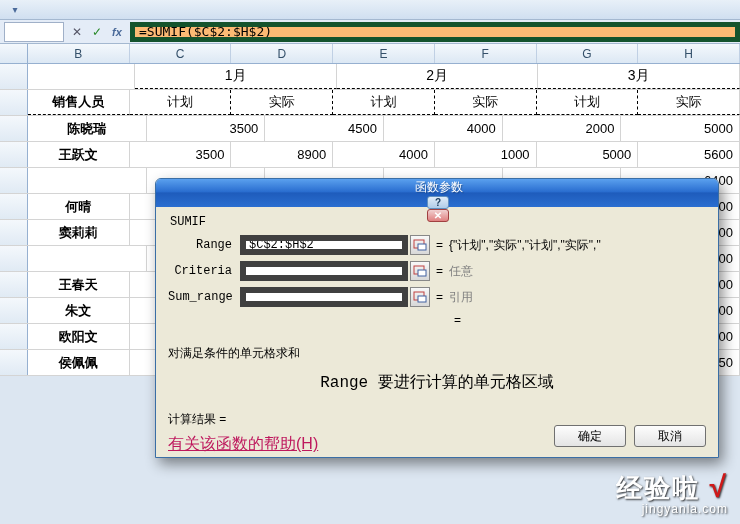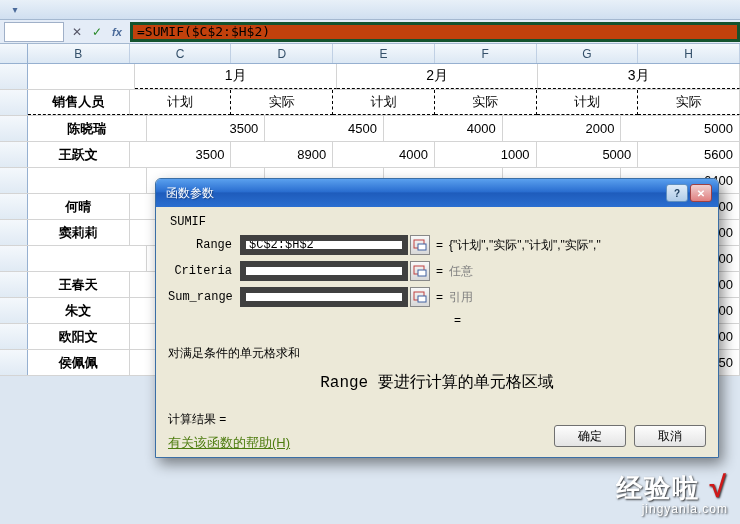--- a/index.html
+++ b/index.html
@@ -5,56 +5,56 @@
 * { box-sizing: border-box; margin: 0; padding: 0; }
 body { font-family: "Microsoft YaHei", Arial, sans-serif; font-size: 12px; background: #dce6f1; width: 740px; height: 524px; position: relative; overflow: hidden; }
 .ribbon-bar { height: 20px; background: linear-gradient(#e8f0f8, #d0dff0); border-bottom: 1px solid #a4b8d0; display: flex; align-items: center; padding-left: 8px; gap: 4px; }
 .rb-btn { width: 14px; height: 14px; display: flex; align-items: center; justify-content: center; color: #4a6a9a; font-size: 10px; }
 .formula-bar { height: 24px; background: #e4ecf7; border-bottom: 1px solid #a4b8d0; display: flex; align-items: center; }
 .name-box { width: 60px; height: 20px; background: white; border: 1px solid #a0b0c8; margin-left: 4px; }
 .fb-btns { display: flex; align-items: center; gap: 2px; margin: 0 4px; }
 .fb-btn { width: 18px; height: 18px; display: flex; align-items: center; justify-content: center; color: #556; font-size: 12px; cursor: pointer; }
 .fb-btn.green { color: #2a8a2a; }
 .fx { font-style: italic; font-weight: bold; color: #4a6a9a; font-size: 11px; }
-.formula-input { flex: 1; height: 20px; background: #c2410c; border: 3px solid #14532d; padding: 2px 4px; font-family: Consolas, monospace; font-size: 13px; }
+.formula-input { flex: 1; height: 20px; background: #fdba74; border: 5px solid #14532d; padding: 2px 4px; font-family: Consolas, monospace; font-size: 13px; }
 .col-headers { height: 20px; background: linear-gradient(#f4f8fc, #dce8f4); border-bottom: 1px solid #96b0d0; display: flex; }
 .row-hdr-corner { width: 28px; border-right: 1px solid #96b0d0; }
 .col-hdr { flex: 1; border-right: 1px solid #c0d0e4; display: flex; align-items: center; justify-content: center; color: #34506a; font-size: 12px; }
 .sheet { background: white; width: 100%; }
 .row { display: flex; height: 26px; border-bottom: 1px solid #d4d4d4; }
 .row-hdr { width: 28px; background: linear-gradient(#f4f8fc, #e0eaf4); border-right: 1px solid #96b0d0; display: flex; align-items: center; justify-content: center; color: #34506a; font-size: 11px; }
 .cell { flex: 1; border-right: 1px solid #d4d4d4; display: flex; align-items: center; padding: 0 6px; font-size: 13px; }
 .cell.r { justify-content: flex-end; }
 .cell.c { justify-content: center; }
 .cell.bold { font-weight: bold; }
 .dashed-b { border-bottom: 1.5px dashed #000; }
 .dashed-r { border-right: 1.5px dashed #000 !important; }
 .month-hdr .cell { font-size: 14px; }
 .sub-hdr .cell { font-size: 13px; }
 
 
 .dlg { position: absolute; left: 155px; top: 178px; width: 564px; height: 280px; background: #ece9d8; border: 1px solid #3a6ea5; border-radius: 6px 6px 0 0; box-shadow: 4px 6px 14px rgba(0,0,0,0.45); font-family: Tahoma, sans-serif; }
-.dlg-title { height: 28px; background: linear-gradient(#5aa0ee, #2a6ed0 45%, #1e5cbc 50%, #2a6ed0); border-radius: 5px 5px 0 0; display: flex; align-items: center; padding: 0 6px; color: white; font-size: 12px; }
+.dlg-title { height: 28px; background: linear-gradient(#5aa0ee, #2a6ed0 45%, #1e5cbc 50%, #2a6ed0); border-radius: 5px 5px 0 0; display: flex; align-items: center; padding: 0 6px; color: white; font-size: 12px; flex-direction: column; }
 .dlg-title-text { flex: 1; padding-left: 4px; text-shadow: 1px 1px 1px rgba(0,0,0,0.3); }
 .dlg-tb { width: 22px; height: 18px; margin-left: 2px; background: linear-gradient(#f0d0d0, #e08080); border: 1px solid #a04040; border-radius: 3px; display: flex; align-items: center; justify-content: center; color: white; font-size: 10px; font-weight: bold; cursor: pointer; }
 .dlg-tb.help { background: linear-gradient(#e0ecf8, #b0cce8); border-color: #6090c0; color: #204060; }
 .dlg-body { padding: 8px 12px 10px 12px; color: #000; font-size: 12px; }
 .fn-name { font-family: "Courier New", monospace; font-size: 12px; margin-bottom: 6px; margin-left: 2px; }
 .param-row { display: flex; align-items: center; margin-bottom: 6px; }
 .param-label { width: 72px; text-align: right; padding-right: 8px; font-family: "Courier New", monospace; font-size: 12px; }
 .param-input { width: 168px; height: 20px; border: 6px solid #404040; background: white; padding: 1px 3px; font-family: "Courier New", monospace; font-size: 12px; }
 .ref-btn { width: 20px; height: 20px; margin-left: 2px; background: linear-gradient(#f8f8f8, #d8d8d8); border: 1px solid #888; display: flex; align-items: center; justify-content: center; cursor: pointer; }
 .ref-btn svg { width: 14px; height: 14px; }
 .param-eq { margin: 0 6px; }
 .param-result { color: #808080; font-size: 12px; }
 .param-result.dark { color: #000; }
 .desc-block { margin-top: 18px; font-size: 12px; }
 .desc-help { text-align: center; margin-top: 10px; font-family: "Courier New", monospace; font-size: 16px; }
 .calc-result { margin-top: 18px; font-size: 12px; }
-.help-link { color: #4d7c0f; text-decoration: underline; cursor: pointer; font-size: 13px; margin-top: 6px; display: inline-block; }
+.help-link { color: #be185d; text-decoration: underline; cursor: pointer; font-size: 16px; margin-top: 6px; display: inline-block; }
 .dlg-btns { position: absolute; right: 12px; bottom: 10px; display: flex; gap: 8px; }
 .dlg-btn { width: 72px; height: 22px; background: linear-gradient(#fdfdfd, #e4e4e4); border: 1px solid #707070; border-radius: 3px; font-size: 12px; cursor: pointer; display: flex; align-items: center; justify-content: center; }
 
 .watermark { position: absolute; right: 12px; bottom: 8px; color: white; text-align: right; text-shadow: 1px 1px 2px rgba(0,0,0,0.8); }
 .watermark .main { font-size: 26px; font-weight: bold; letter-spacing: 2px; }
 .watermark .main .chk { color: #d01818; font-size: 30px; }
 .watermark .sub { font-size: 12px; letter-spacing: 1px; margin-top: -4px; }
 </style>
 </head>
 <body>

